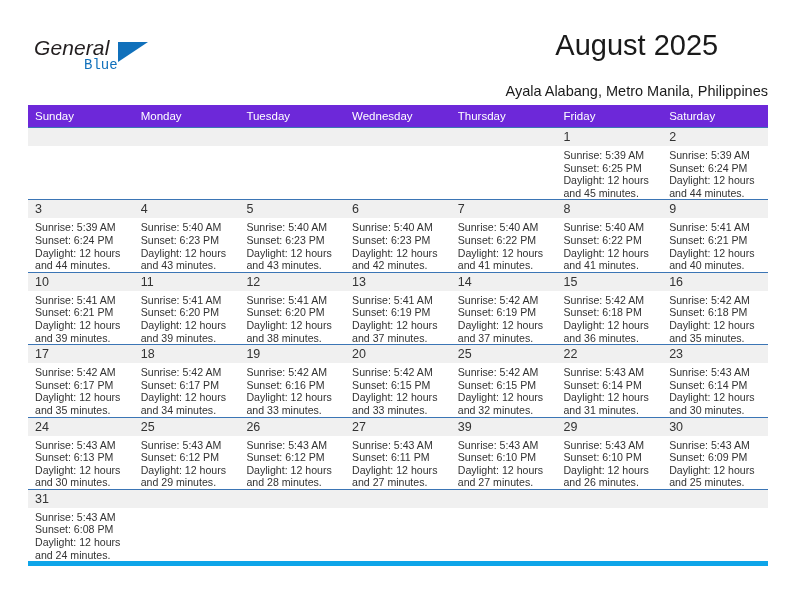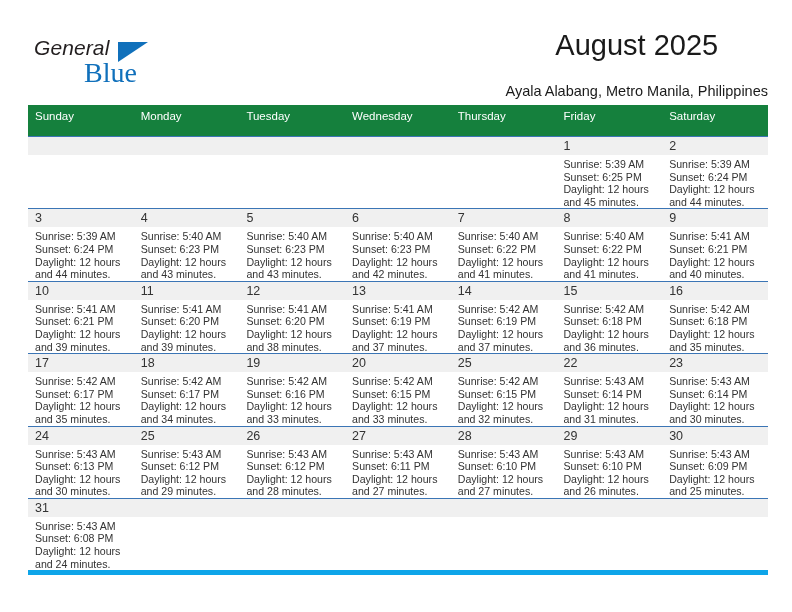--- a/index.html
+++ b/index.html
@@ -43,23 +43,23 @@
     font-size: 21px;
     letter-spacing: .1px;
     color: #231f20;
     font-family: "Liberation Sans", sans-serif;
     font-style: italic;
   }
   .logo-blue {
     position: absolute;
     left: 50px;
     top: 21px;
-    font-size: 28px;
+    font-size: 14px;
     color: #1070bb;
-    font-family: Liberation Serif, serif;
+    font-family: Liberation Mono, monospace;
   }
   .logo-tri {
     position: absolute;
     left: 84px;
     top: 6px;
     width: 0;
     height: 0;
     border-left: 30px solid #1070bb;
     border-bottom: 20px solid transparent;
   }
@@ -87,26 +87,26 @@
   
   .calendar {
     position: absolute;
     left: 28px;
     top: 105px;
     width: 740px;
     border-collapse: collapse;
     table-layout: fixed;
   }
   .calendar th {
-    background: #15803d;
+    background: #6d28d9;
     color: #ffffff;
     font-size: 11.5px;
     font-weight: normal;
     text-align: left;
-    padding: 5px 0 14px 7px;
+    padding: 5px 0 5px 7px;
     height: 11px;
     border: none;
   }
   .calendar td {
     vertical-align: top;
     padding: 0;
     border: none;
     border-top: 1px solid #3b75b5;
     height: 71px;
     overflow: hidden;
@@ -475,21 +475,21 @@
           <td class="">
             <div class="daynum-band">27</div>
             <div class="cell-body">
               <div>Sunrise: 5:43 AM</div>
               <div>Sunset: 6:11 PM</div>
               <div>Daylight: 12 hours</div>
               <div>and 27 minutes.</div>
             </div>
           </td>
           <td class="">
-            <div class="daynum-band">28</div>
+            <div class="daynum-band">39</div>
             <div class="cell-body">
               <div>Sunrise: 5:43 AM</div>
               <div>Sunset: 6:10 PM</div>
               <div>Daylight: 12 hours</div>
               <div>and 27 minutes.</div>
             </div>
           </td>
           <td class="">
             <div class="daynum-band">29</div>
             <div class="cell-body">

